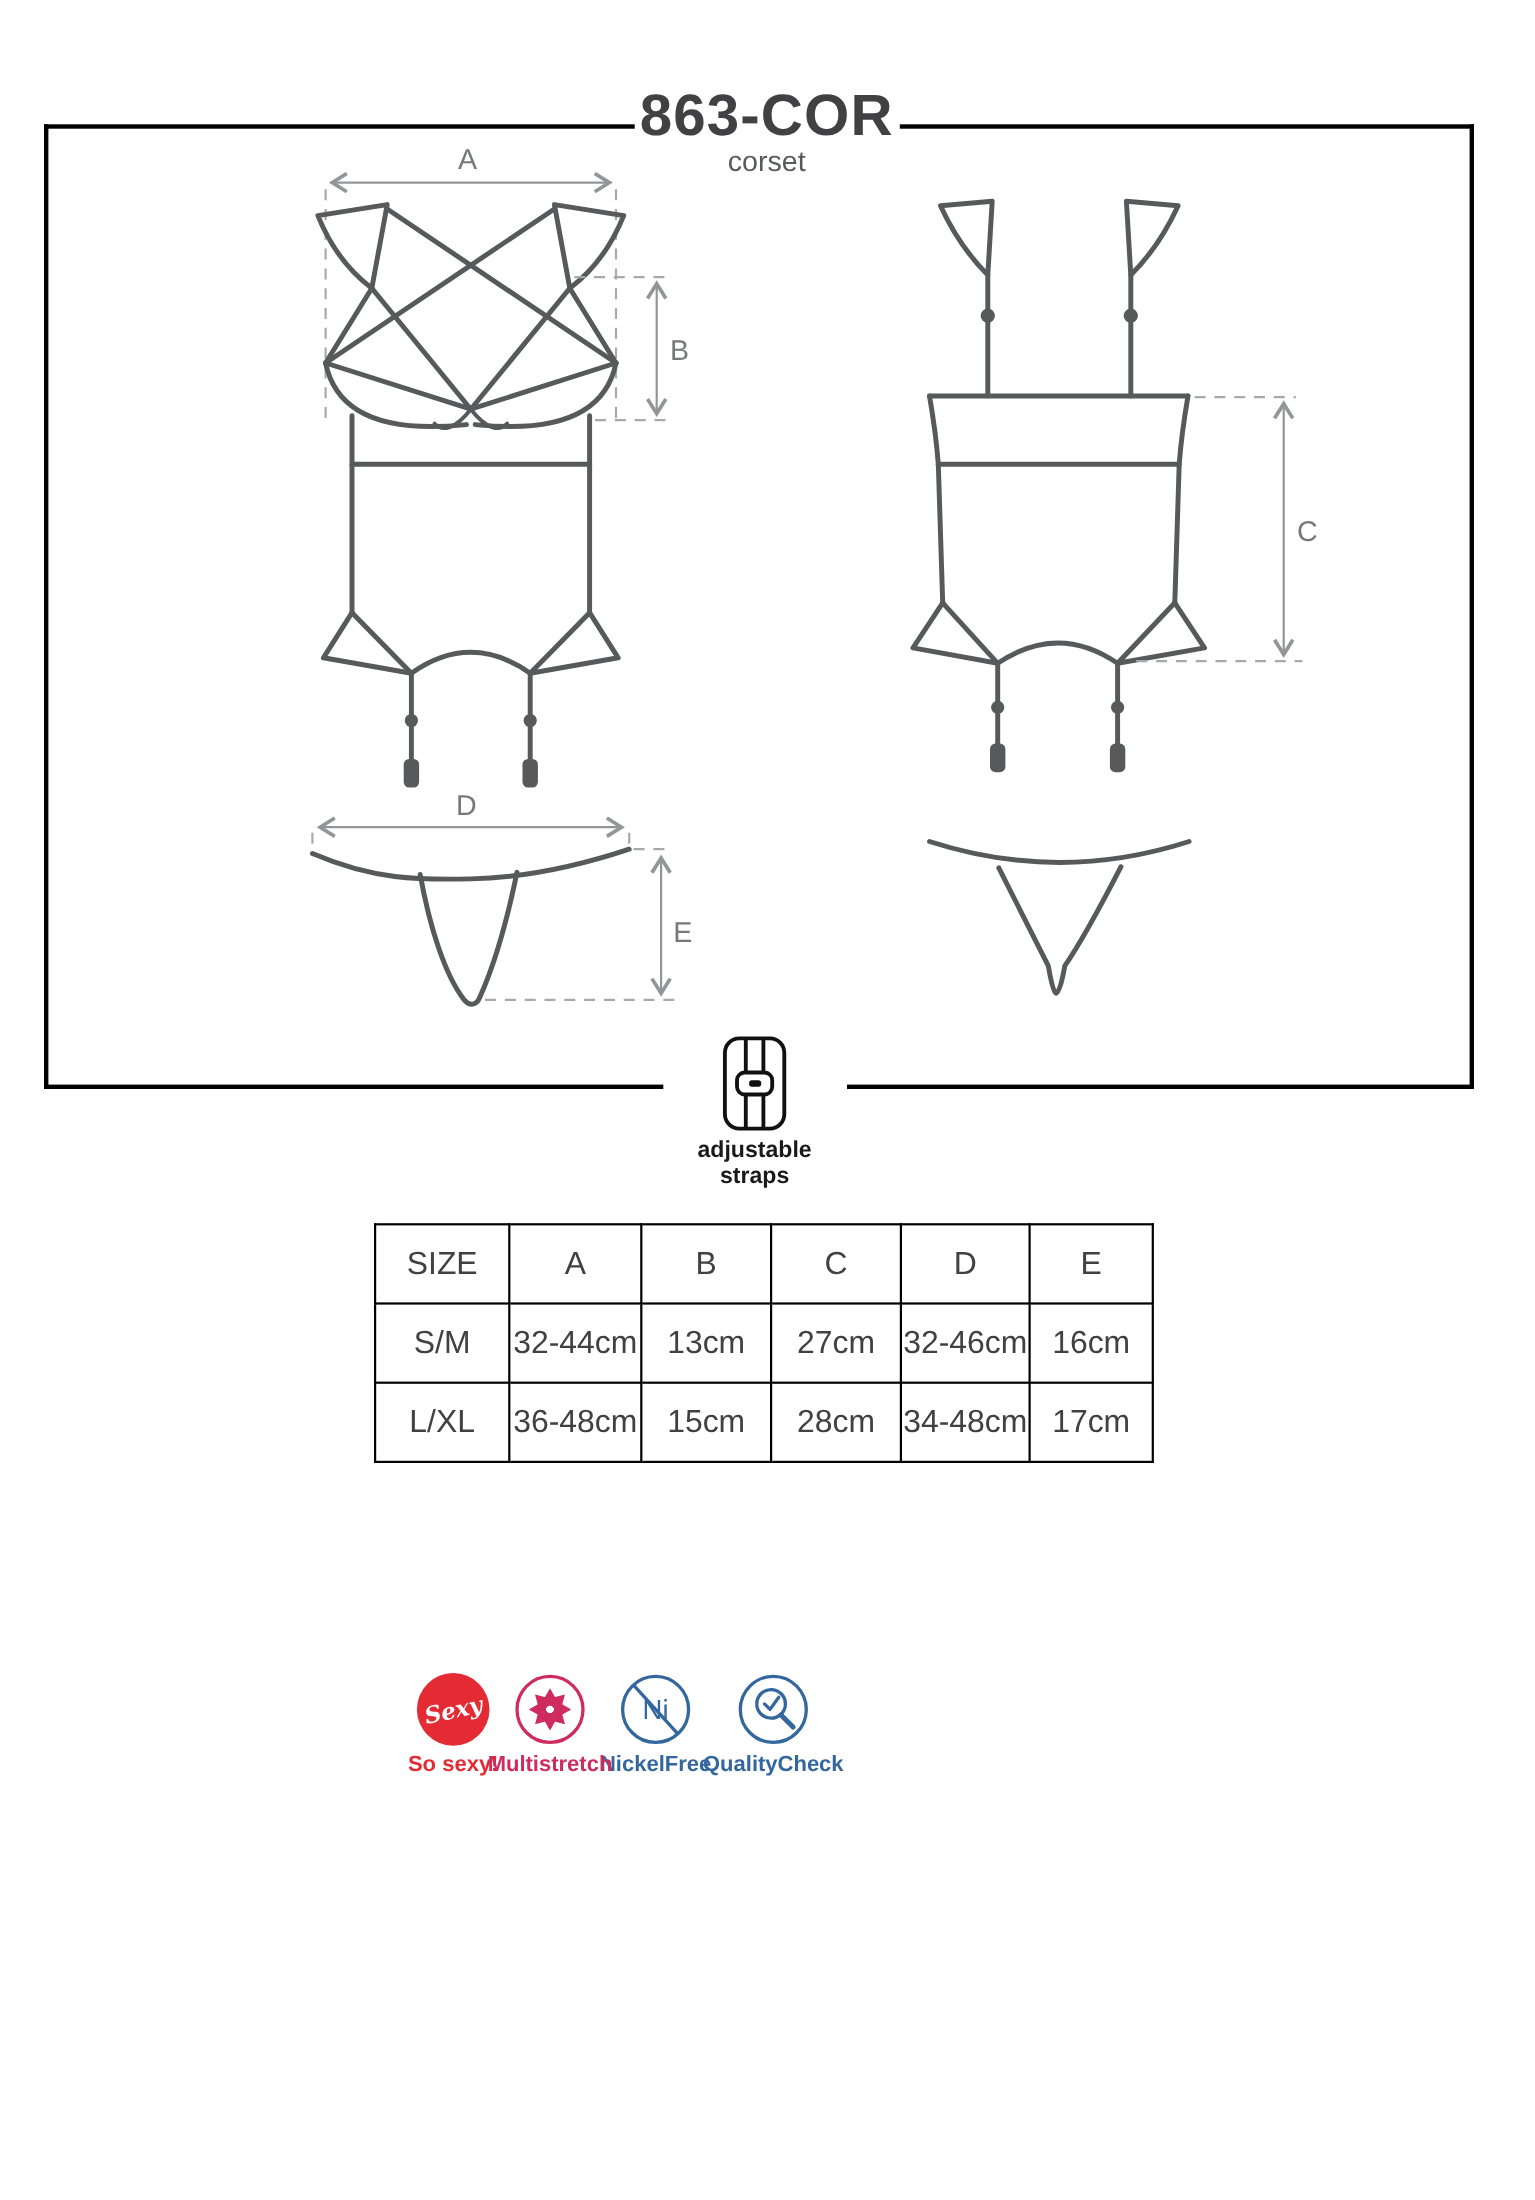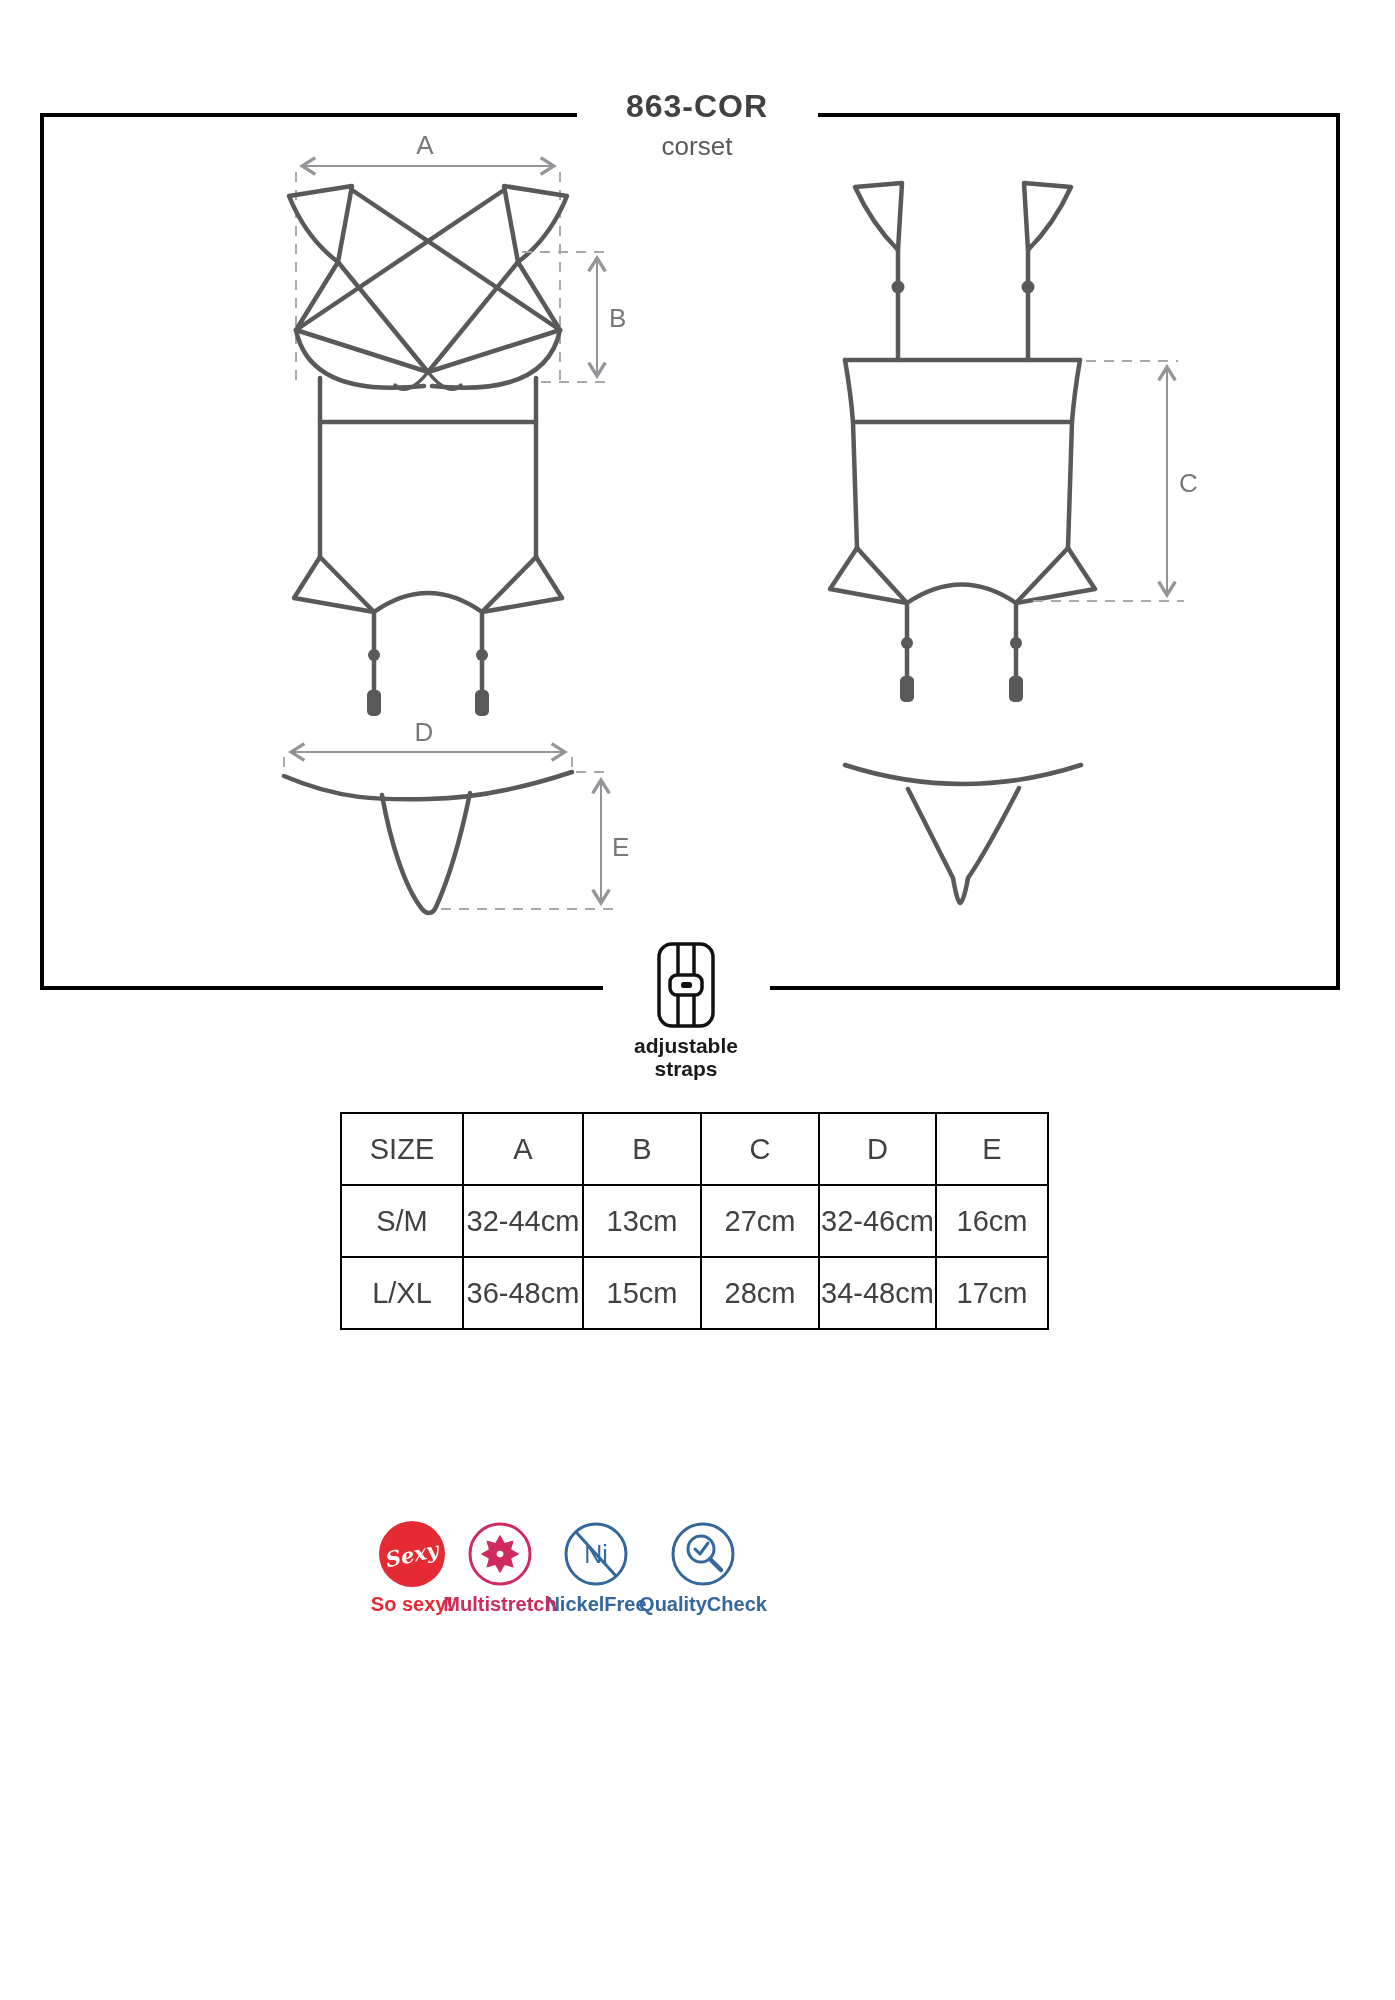--- a/index.html
+++ b/index.html
@@ -6,21 +6,21 @@
   .page {
     position:relative; width:1395px; height:2000px; background:#ffffff;
     font-family:"Liberation Sans", sans-serif; overflow:hidden;
   }
   
   .border-seg { position:absolute; background:#000000; }
 
   
   .title {
     position:absolute; left:537px; top:84px; width:320px; text-align:center;
-    font-size:32px; font-weight:bold; color:#414042; letter-spacing:1px; line-height:44px;
+    font-size:53px; font-weight:bold; color:#414042; letter-spacing:1px; line-height:44px;
   }
   .subtitle {
     position:absolute; left:537px; top:131px; width:320px; text-align:center;
     font-size:26px; color:#58595b;
   }
 
   
   .diagram { position:absolute; left:0; top:0; }
   .g    { fill:none; stroke:#58595b; stroke-width:4.5; stroke-linecap:round; stroke-linejoin:round; }
   .fillg{ fill:#58595b; stroke:none; }

